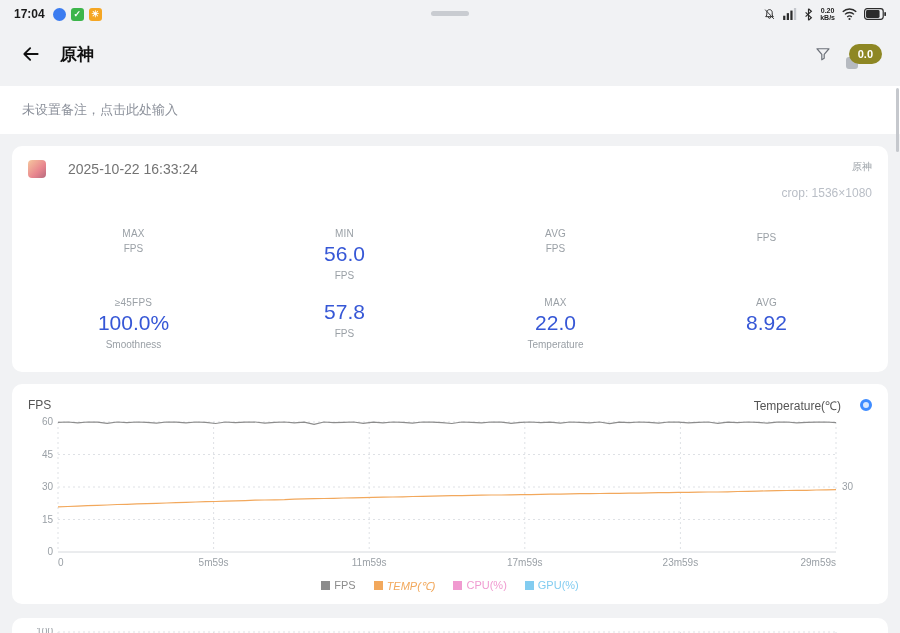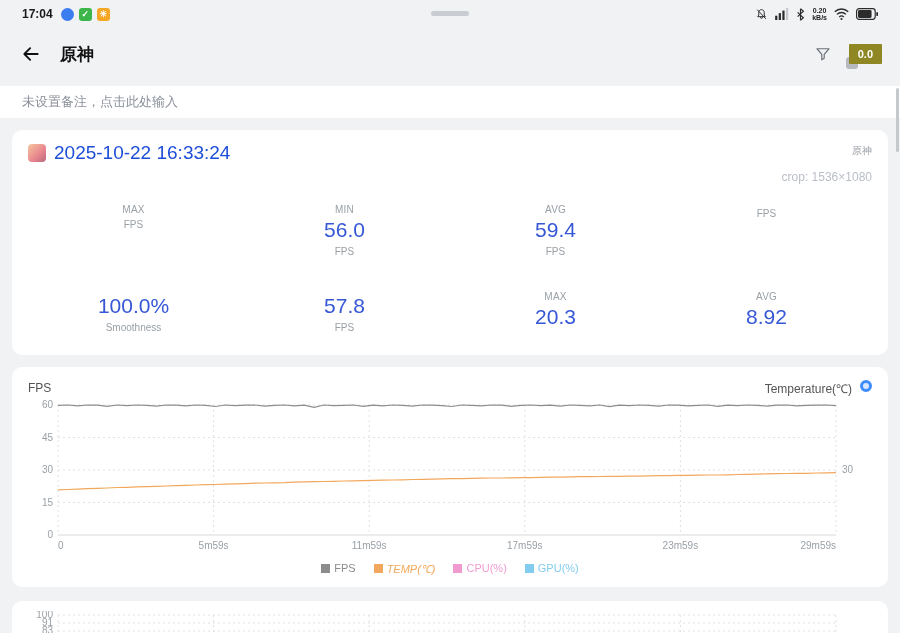--- a/index.html
+++ b/index.html
@@ -1,59 +1,59 @@
 <!DOCTYPE html>
 <html><head>
 <meta charset="utf-8">
 <style>
   *{box-sizing:border-box;margin:0;padding:0}
   html,body{width:900px;height:633px;overflow:hidden}
   body{background:#f1f2f4;font-family:"Liberation Sans",sans-serif;color:#222;position:relative}
   svg text{font-family:"Liberation Sans",sans-serif}
 
   
-  .status-bar{height:28px;display:flex;align-items:center;padding:0 22px;position:relative}
+  .status-bar{height:28px;display:flex;align-items:center;padding:0 14px;position:relative}
   .sb-time{font-size:12px;font-weight:700;color:#1a1a1a;margin-right:8px}
   .sb-left{display:flex;align-items:center;gap:5px}
   .sb-appicon{width:13px;height:13px;border-radius:3px;display:inline-flex;align-items:center;justify-content:center;color:#fff;font-size:9px;font-weight:700}
   .notch{position:absolute;left:50%;transform:translateX(-50%);top:11px;width:38px;height:5px;border-radius:3px;background:#c9ccd1}
   .sb-right{margin-left:auto;display:flex;align-items:center;gap:7px}
   .speed{display:flex;flex-direction:column;align-items:center;line-height:7px;font-size:7px;color:#222;font-weight:700}
 
   
   .app-header{height:52px;display:flex;align-items:center;padding:0 18px}
   .back-btn{width:26px;height:26px;display:flex;align-items:center;justify-content:center;cursor:pointer}
   .page-title{margin-left:16px;font-size:17px;font-weight:700;color:#111}
   .hdr-right{margin-left:auto;display:flex;align-items:center;gap:14px}
   .widget-wrap{display:flex;align-items:flex-end}
   .widget-ghost{width:12px;height:12px;border-radius:3px;background:#b6bac0;margin-right:-9px;margin-bottom:-5px}
-  .fps-pill{position:relative;z-index:1;background:#8e8724;color:#fff;border-radius:1px;padding:4px 9px;font-size:11px;font-weight:700}
-
-  
-  .note-bar{margin-top:6px;background:#fff;height:32px;display:flex;align-items:center;padding:0 22px;font-size:13px;color:#8b909a;cursor:text}
+  .fps-pill{position:relative;z-index:1;background:#8e8724;color:#fff;border-radius:10px;padding:4px 9px;font-size:11px;font-weight:700}
+
+  
+  .note-bar{margin-top:6px;background:#fff;height:48px;display:flex;align-items:center;padding:0 22px;font-size:13px;color:#8b909a;cursor:text}
   .scrollbar-thumb{position:absolute;right:1px;top:88px;width:3px;height:64px;background:#c5c8cd;border-radius:2px}
 
   
   .card{background:#fff;border-radius:10px;margin:12px 12px 0}
   .stats-card{padding:14px 16px 22px}
   .session-head{display:flex;align-items:flex-start}
   .avatar{width:18px;height:18px;border-radius:4px;background:linear-gradient(135deg,#f6c79e 0%,#e8858e 60%,#b66a7e 100%)}
-  .timestamp{margin-left:8px;font-size:19px;color:#1d4ed8;line-height:18px}
+  .timestamp{margin-left:22px;font-size:14px;color:#737373;line-height:18px}
   .session-meta{margin-left:auto;text-align:right}
   .meta-app{font-size:10px;color:#9aa0a6}
   .meta-crop{font-size:12px;color:#b9bec6;margin-top:12px}
-  .stats-grid{display:grid;grid-template-columns:repeat(4,1fr);row-gap:34px;margin-top:20px;text-align:center}
+  .stats-grid{display:grid;grid-template-columns:repeat(4,1fr);row-gap:16px;margin-top:28px;text-align:center}
   .stat .label{font-size:10px;color:#9aa0a6;letter-spacing:.2px}
   .stat .value{font-size:21px;color:#3657d6;margin-top:3px}
   .stat .unit{font-size:10px;color:#9aa0a6;margin-top:4px}
 
   
   .chart-card{padding:12px 16px 8px}
   .chart-head{display:flex;align-items:center;font-size:12px;color:#555;height:18px}
-  .chart-head .right{margin-left:auto;display:flex;gap:8px}
+  .chart-head .right{margin-left:auto;display:flex;align-items:center;gap:19px}
   .axis-icon{width:12px;height:12px;border-radius:50%;border:3px solid #3f8cff;background:#d8e8ff;display:inline-block}
   .plot{height:160px;width:100%}
   .plot2{height:120px;width:100%}
   .legend{display:flex;justify-content:center;gap:18px;font-size:11px;height:22px;align-items:center}
   .legend-item{display:flex;align-items:center;cursor:pointer}
   .sw{width:9px;height:9px;display:inline-block;margin-right:4px}
   .frame-card{padding:10px 16px 12px;height:220px}
 </style>
 </head>
 <body>
@@ -133,37 +133,38 @@
         <div class="label">MAX</div>
         <div class="unit">FPS</div>
       </div>
     <div class="stat">
         <div class="label">MIN</div>
         <div class="value">56.0</div>
         <div class="unit">FPS</div>
       </div>
     <div class="stat">
         <div class="label">AVG</div>
-        <div class="value">59.4</div>
-        <div class="unit">FPS</div>
-      </div>
-    <div class="stat">
-        <div class="unit">FPS</div>
-      </div>
-    <div class="stat">
+        <div class="unit">FPS</div>
+      </div>
+    <div class="stat">
+        <div class="unit">FPS</div>
+      </div>
+    <div class="stat">
+        <div class="label">≥45FPS</div>
         <div class="value">100.0%</div>
         <div class="unit">Smoothness</div>
       </div>
     <div class="stat">
         <div class="value">57.8</div>
         <div class="unit">FPS</div>
       </div>
     <div class="stat">
         <div class="label">MAX</div>
-        <div class="value">20.3</div>
+        <div class="value">22.0</div>
+        <div class="unit">Temperature</div>
       </div>
     <div class="stat">
         <div class="label">AVG</div>
         <div class="value">8.92</div>
       </div>
   </div>
 </div>
 
 <div class="card chart-card">
   <div class="chart-head">

